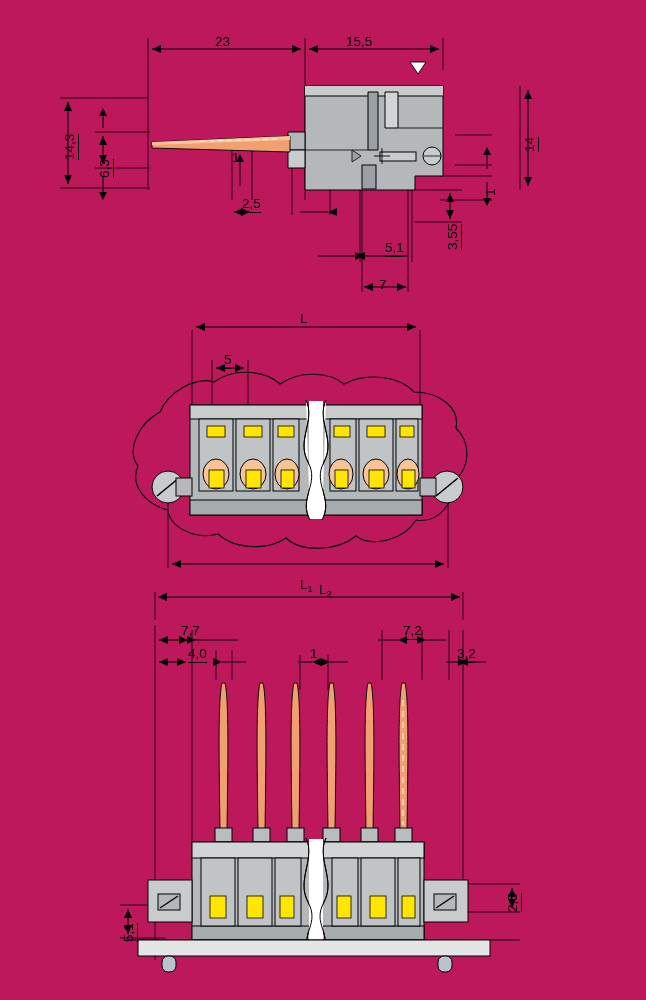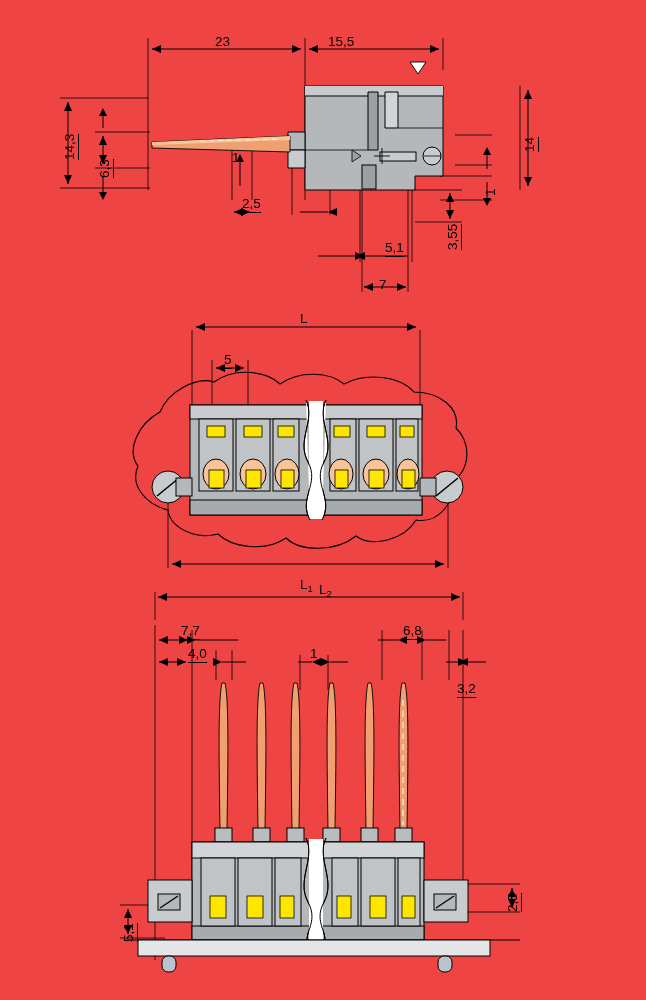--- a/index.html
+++ b/index.html
@@ -5,21 +5,21 @@
   * { box-sizing: border-box; }
   html, body {
     margin: 0; padding: 0;
     background: #ffffff;
     font-family: "Liberation Sans", sans-serif;
   }
   #sheet {
     position: relative;
     width: 646px;
     height: 1000px;
-    background: #ef4444;
+    background: #be185d;
     overflow: hidden;
   }
   .dim-label {
     position: absolute;
     font-size: 13.5px;
     color: #000000;
     white-space: nowrap;
     letter-spacing: 0px;
   }
   .dim-label.underline {
@@ -316,37 +316,37 @@
       <line x1="128" y1="940" x2="520" y2="940" stroke="#000" stroke-width="1.2"></line>
       <rect x="138" y="940" width="352" height="16" fill="#e3e5e6" stroke="#000"></rect>
       <g>
         <rect x="162" y="956" width="14" height="16" rx="6" fill="#b9c3cb" stroke="#000"></rect>
         <rect x="438" y="956" width="14" height="16" rx="6" fill="#b9c3cb" stroke="#000"></rect>
       </g>
     </g>
   </svg>
 
   <div class="dim-label" style="left:215px; top:34px;">23</div>
-  <div class="dim-label" style="left:328px; top:34px;">15,5</div>
+  <div class="dim-label" style="left:346px; top:34px;">15,5</div>
   <div class="dim-label vert underline" style="left:62px; top:160px;">14,3</div>
   <div class="dim-label vert underline" style="left:97px; top:178px;">6,3</div>
   <div class="dim-label" style="left:232px; top:150px;">1</div>
   <div class="dim-label vert underline" style="left:522px; top:152px;">14</div>
   <div class="dim-label underline" style="left:242px; top:196px;">2,5</div>
   <div class="dim-label vert underline" style="left:445px; top:250px;">3,55</div>
   <div class="dim-label vert" style="left:483px; top:196px;">1</div>
   <div class="dim-label underline" style="left:385px; top:240px;">5,1</div>
   <div class="dim-label" style="left:379px; top:277px;">7</div>
 
   <div class="dim-label" style="left:300px; top:311px;">L</div>
   <div class="dim-label underline" style="left:224px; top:352px;">5</div>
   <div class="dim-label" style="left:300px; top:577px;"><span>L</span><span class="sub">1</span></div>
   <div class="dim-label" style="left:305px; top:582px;margin-left:14px;"><span>L</span><span class="sub">2</span></div>
 
   <div class="dim-label underline" style="left:181px; top:623px;">7,7</div>
   <div class="dim-label underline" style="left:188px; top:646px;">4,0</div>
   <div class="dim-label" style="left:310px; top:646px;">1</div>
-  <div class="dim-label underline" style="left:403px; top:623px;">6,8</div>
-  <div class="dim-label underline" style="left:457px; top:646px;margin-top:35px;">3,2</div>
+  <div class="dim-label underline" style="left:403px; top:623px;">7,2</div>
+  <div class="dim-label underline" style="left:457px; top:646px;">3,2</div>
   <div class="dim-label vert underline" style="left:505px; top:912px;">2,5</div>
   <div class="dim-label vert underline" style="left:121px; top:942px;">5,1</div>
 
 </div>
 
 </body></html>

